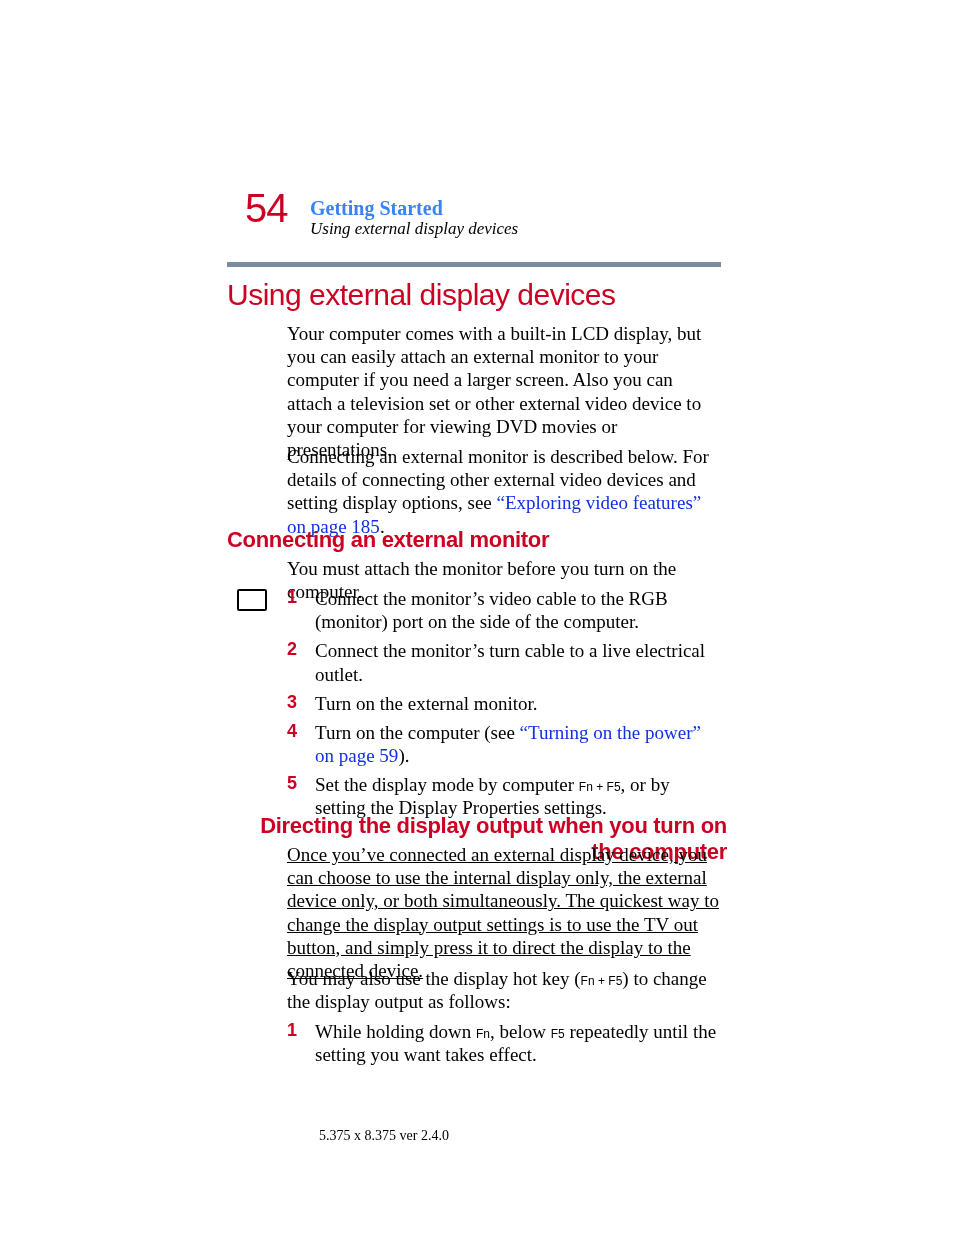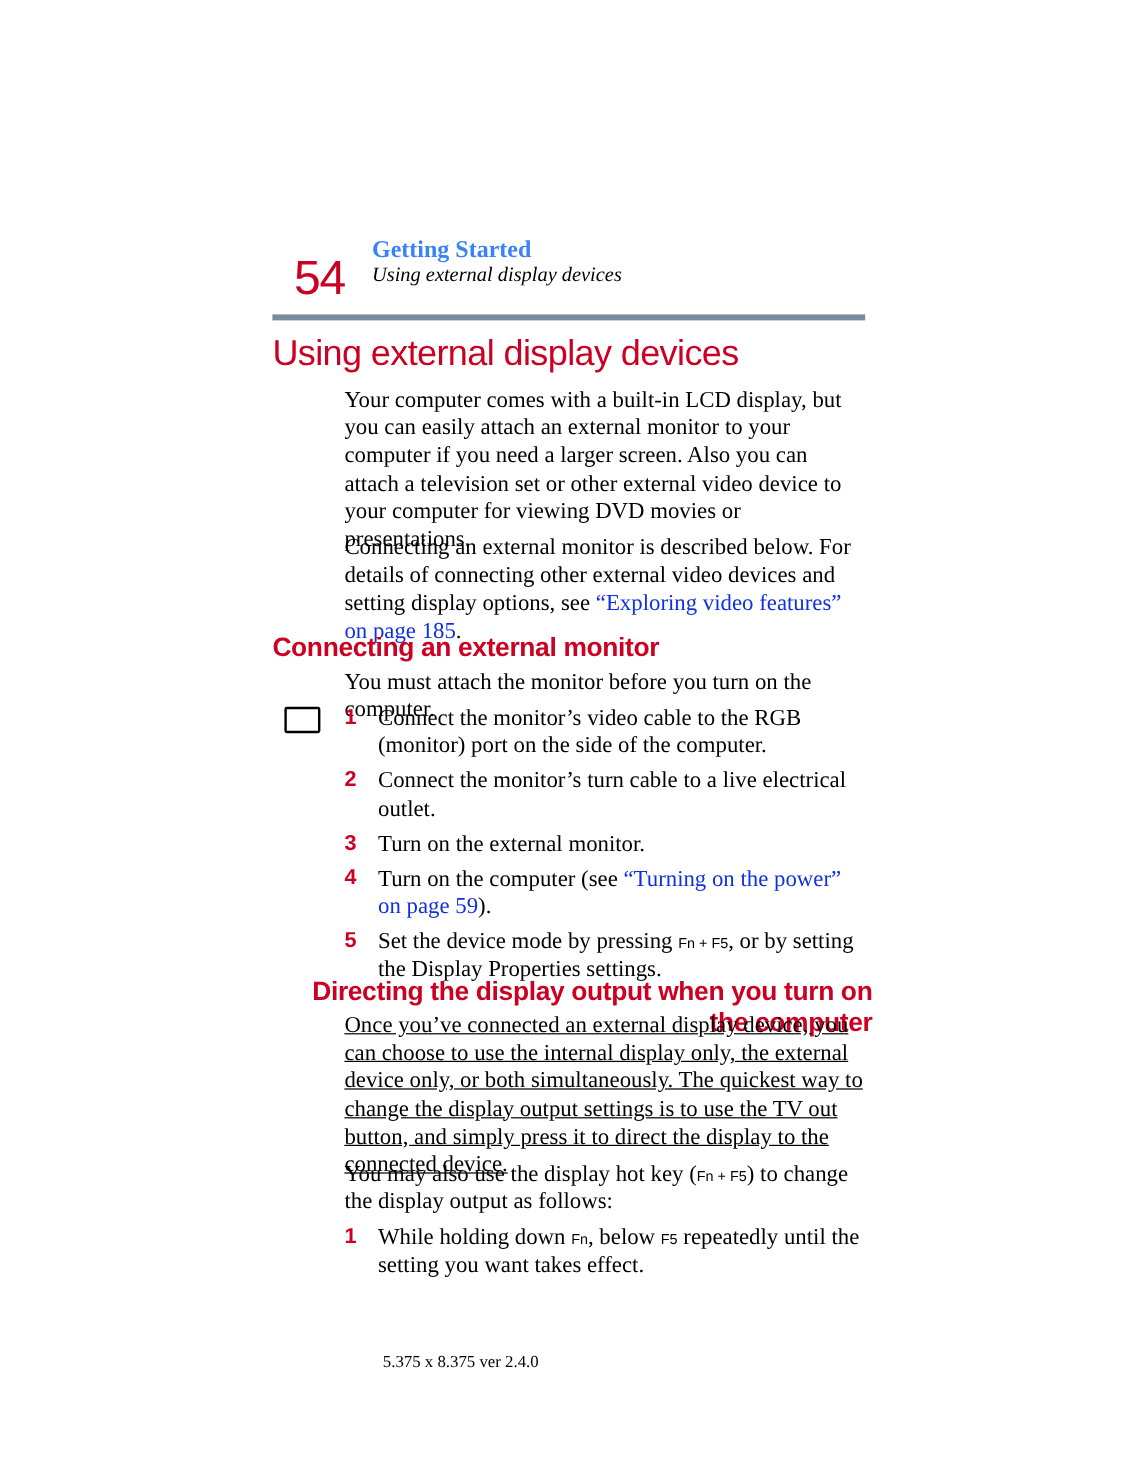--- a/index.html
+++ b/index.html
@@ -21,21 +21,20 @@
     position: absolute;
     left: 245px;
     top: 188px;
     font-family: "Arial Narrow", Arial, sans-serif;
     font-size: 40px;
     line-height: 1;
     color: #cc0022;
     font-weight: 400;
     letter-spacing: -1px;
     font-stretch: condensed;
-    margin-top: 24px;
   }
   .chapter-title {
     position: absolute;
     left: 310px;
     top: 197px;
     font-family: Liberation Serif, serif;
     font-size: 20px;
     font-weight: bold;
     color: #3b82f6;
     font-stretch: condensed;
@@ -164,21 +163,21 @@
     </div>
     <div class="ol-row">
       <div class="ol-num">4</div>
       <div class="ol-txt">
         <span>Turn on the computer (see </span><span class="link">“Turning on the power” on page 59</span><span>).</span>
       </div>
     </div>
     <div class="ol-row">
       <div class="ol-num">5</div>
       <div class="ol-txt">
-        <span>Set the device mode by pressing </span><span class="sans">Fn</span><span class="sans"> + </span><span class="sans">F5</span><span>, or by setting the Display Properties settings.</span>
+        <span>Set the display mode by computer </span><span class="sans">Fn</span><span class="sans"> + </span><span class="sans">F5</span><span>, or by setting the Display Properties settings.</span>
       </div>
     </div>
   </div>
 
   <div class="h2" style="top:813px; width:500px;text-align:right;">Directing the display output when you turn on the computer</div>
 
   <div class="body-col" style="top:843px;text-decoration:underline;">Once you’ve connected an external display device, you can choose to use the internal display only, the external device only, or both simultaneously. The quickest way to change the display output settings is to use the TV out button, and simply press it to direct the display to the connected device.</div>
 
   <div class="body-col" style="top:967px;">
     <span>You may also use the display hot key (</span><span class="sans">Fn</span><span class="sans"> + </span><span class="sans">F5</span><span>) to change the display output as follows:</span>

